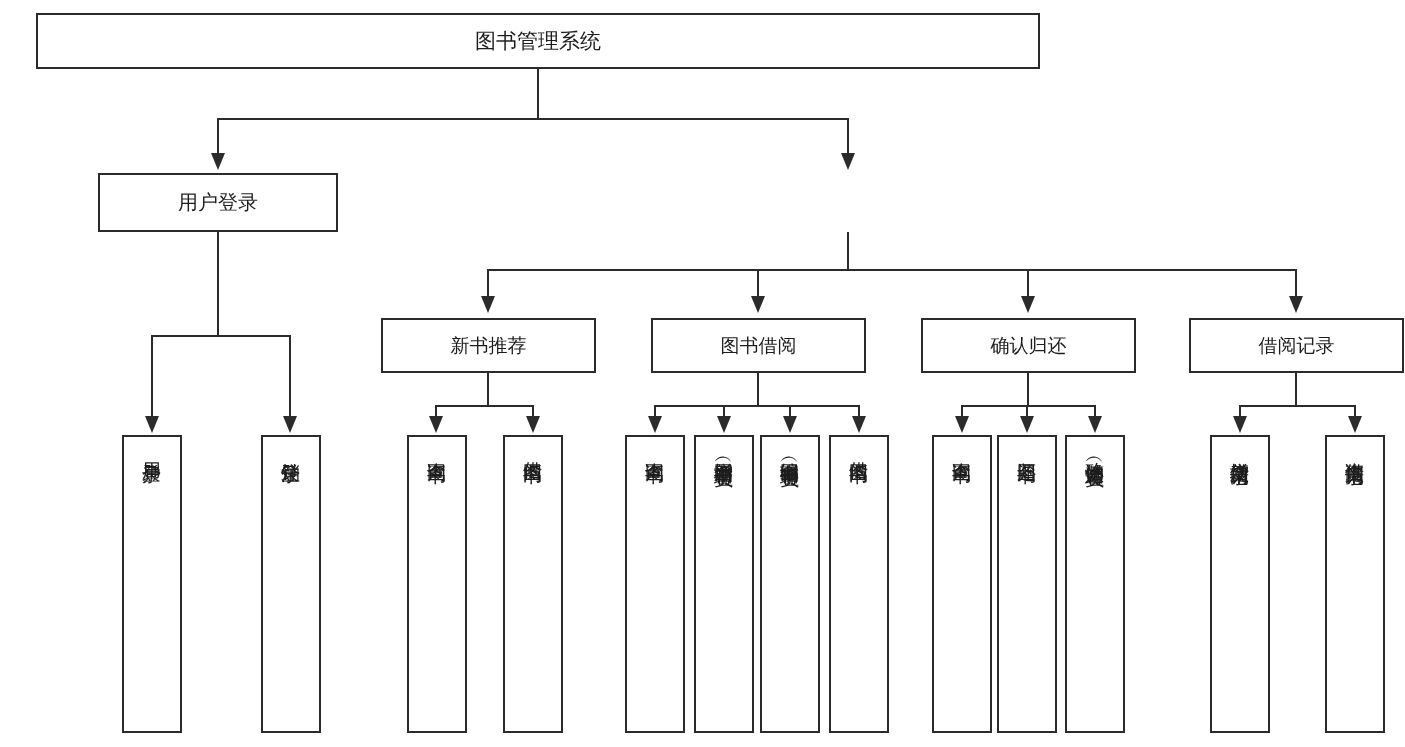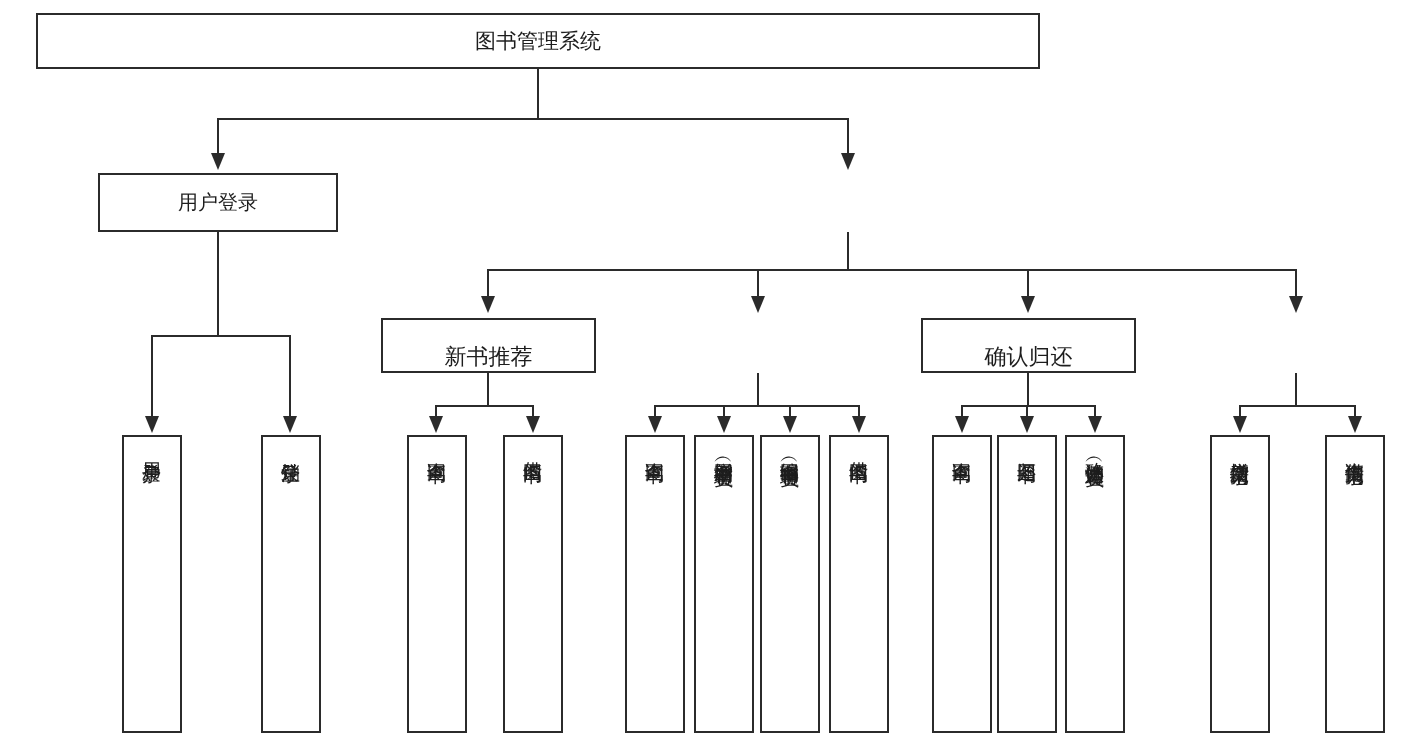--- a/index.html
+++ b/index.html
@@ -30,22 +30,21 @@
     line-height: 1.22;
     text-align: center;
   }
   .node.root {
     font-size: 21px;
   }
   .node.lvl1 {
     font-size: 20px;
   }
   .node.lvl2 {
-    font-size: 22px;
-    align-items: flex-end;
+    font-size: 19px;
   }
   .node.leaf {
     font-size: 19px;
     writing-mode: vertical-rl;
     text-orientation: upright;
     padding: 10px 0;
     justify-content: flex-start;
     letter-spacing: 1px;
   }
   .node.leaf span {
@@ -110,22 +109,28 @@
   <div class="edge v" style="left:739px; top:269px; width:2px; height:28px;"></div>
   <div class="arrow" style="left:733px; top:296px;"></div>
   <div class="edge v" style="left:1009px; top:269px; width:2px; height:28px;"></div>
   <div class="arrow" style="left:1003px; top:296px;"></div>
   <div class="edge v" style="left:1277px; top:269px; width:2px; height:28px;"></div>
   <div class="arrow" style="left:1271px; top:296px;"></div>
 
   <div class="node lvl2" style="left:363px; top:318px; width:215px; height:55px;">
     <span>新书推荐</span>
   </div>
+  <div class="node lvl2" style="left:633px; top:318px; width:215px; height:55px;">
+    <span>图书借阅</span>
+  </div>
   <div class="node lvl2" style="left:903px; top:318px; width:215px; height:55px;">
     <span>确认归还</span>
+  </div>
+  <div class="node lvl2" style="left:1171px; top:318px; width:215px; height:55px;">
+    <span>借阅记录</span>
   </div>
 
   <div class="edge v" style="left:469px; top:373px; width:2px; height:34px;"></div>
   <div class="edge h" style="left:417px; top:405px; width:99px; height:2px;"></div>
   <div class="edge v" style="left:417px; top:405px; width:2px; height:13px;"></div>
   <div class="arrow" style="left:411px; top:416px;"></div>
   <div class="edge v" style="left:514px; top:405px; width:2px; height:13px;"></div>
   <div class="arrow" style="left:508px; top:416px;"></div>
 
   <div class="edge v" style="left:739px; top:373px; width:2px; height:34px;"></div>

